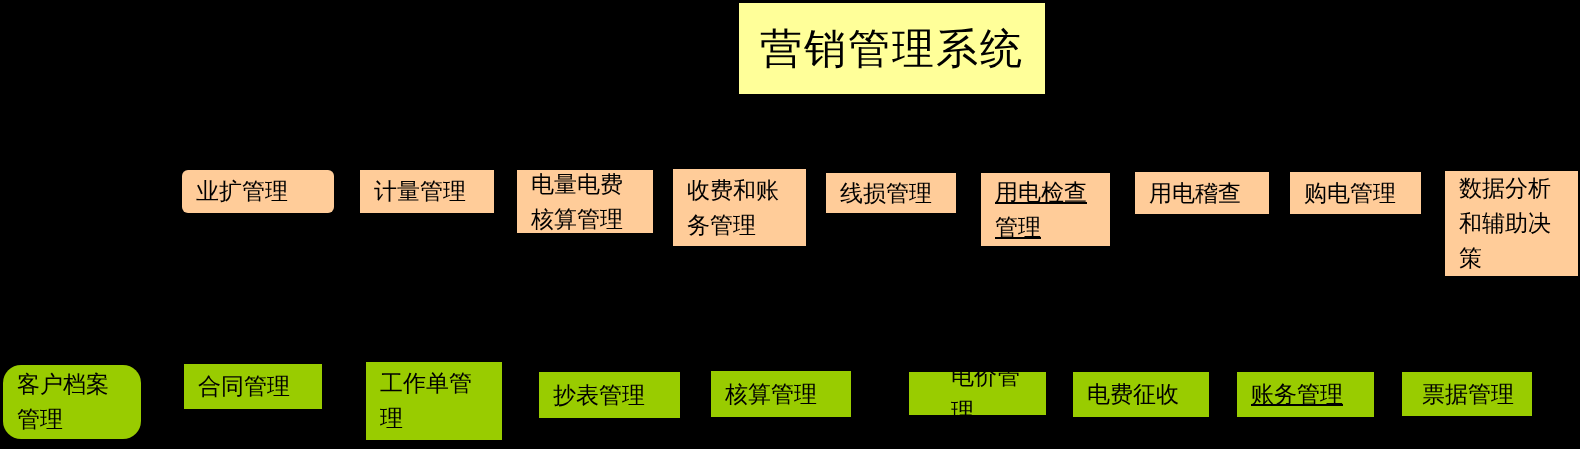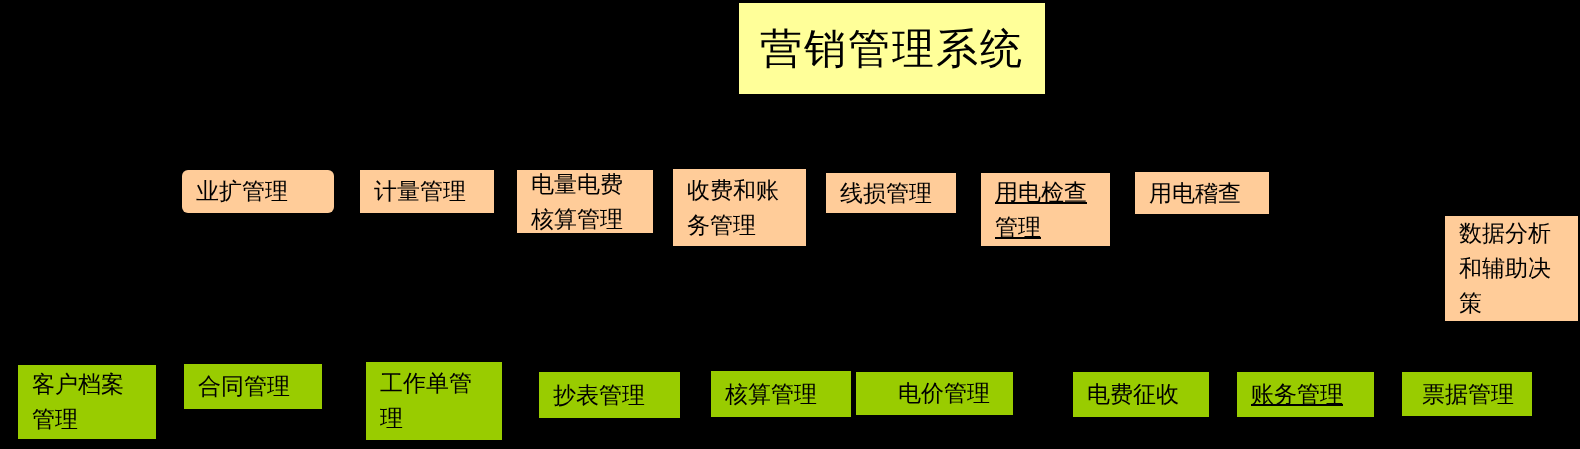--- a/index.html
+++ b/index.html
@@ -57,38 +57,39 @@
   <div class="node l2" style="left:673px; top:169px; width:133px; height:77px;">收费和账
 务管理</div>
 
   <div class="node l2" style="left:826px; top:173px; width:130px; height:40px;">线损管理</div>
 
   <div class="node l2" style="left:981px; top:173px; width:129px; height:73px;text-decoration:underline;">用电检查
 管理</div>
 
   <div class="node l2" style="left:1135px; top:172px; width:134px; height:42px;">用电稽查</div>
 
+  <div class="node l2" style="left:1290px; top:172px; width:131px; height:42px;">购电管理</div>
 
-  <div class="node l2" style="left:1445px; top:171px; width:133px; height:105px;margin-top:45px;">数据分析
+  <div class="node l2" style="left:1445px; top:171px; width:133px; height:105px;">数据分析
 和辅助决
 策</div>
 
-  <div class="node l3" style="left:18px; top:365px; width:138px; height:74px;">客户档案
+  <div class="node l3" style="left:3px; top:365px; width:138px; height:74px;border-radius:18px;">客户档案
 管理</div>
 
   <div class="node l3" style="left:184px; top:364px; width:138px; height:45px;">合同管理</div>
 
   <div class="node l3" style="left:366px; top:362px; width:136px; height:78px;">工作单管
 理</div>
 
   <div class="node l3" style="left:539px; top:372px; width:141px; height:46px;">抄表管理</div>
 
   <div class="node l3" style="left:711px; top:371px; width:140px; height:46px;">核算管理</div>
 
-  <div class="node l3" style="left:856px; top:372px; width:157px; height:43px;padding-left:42px;">电价管理</div>
+  <div class="node l3" style="left:909px; top:372px; width:137px; height:43px;padding-left:42px;">电价管理</div>
 
   <div class="node l3" style="left:1073px; top:372px; width:136px; height:45px;">电费征收</div>
 
   <div class="node l3" style="left:1237px; top:372px; width:137px; height:45px;text-decoration:underline;">账务管理</div>
 
   <div class="node l3" style="left:1402px; top:372px; width:130px; height:44px;padding-left:20px;">票据管理</div>
 
 </div>
 
 </body></html>

